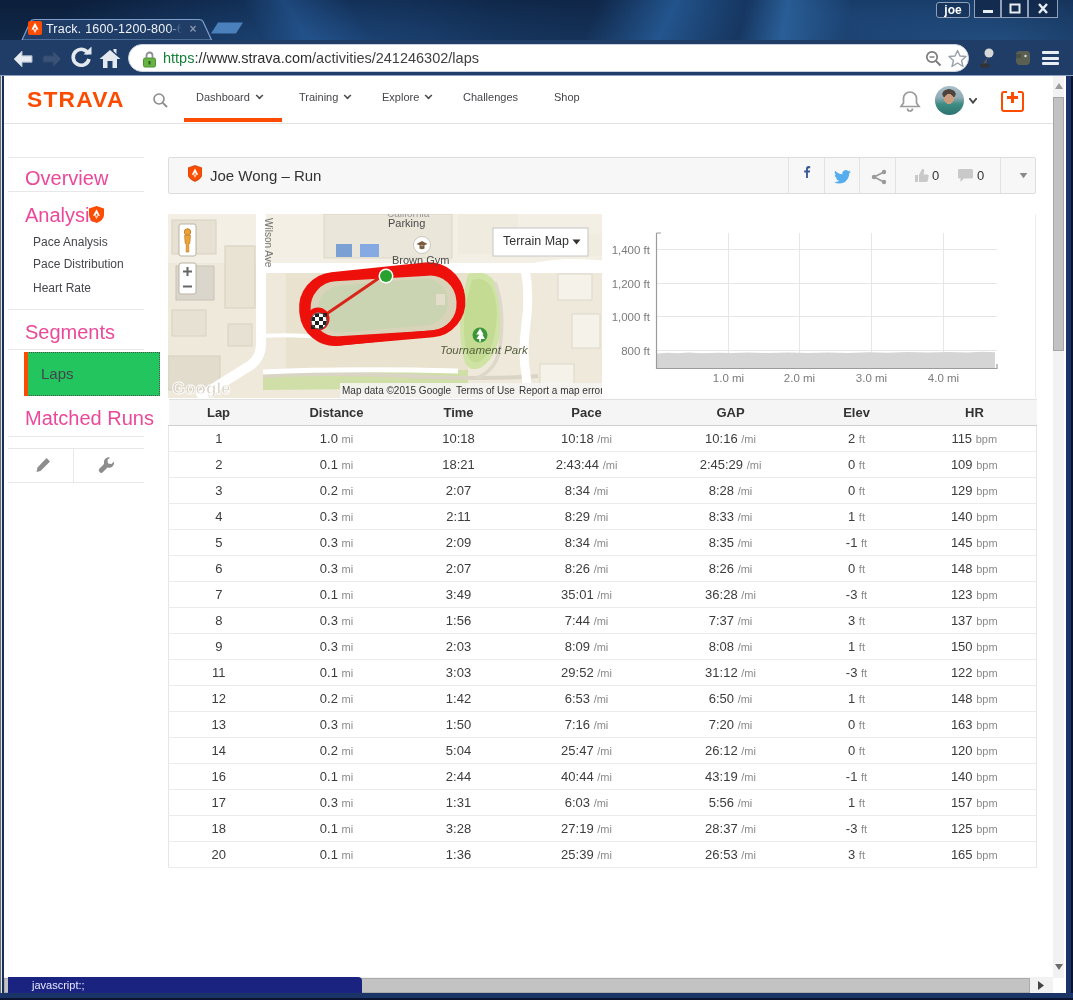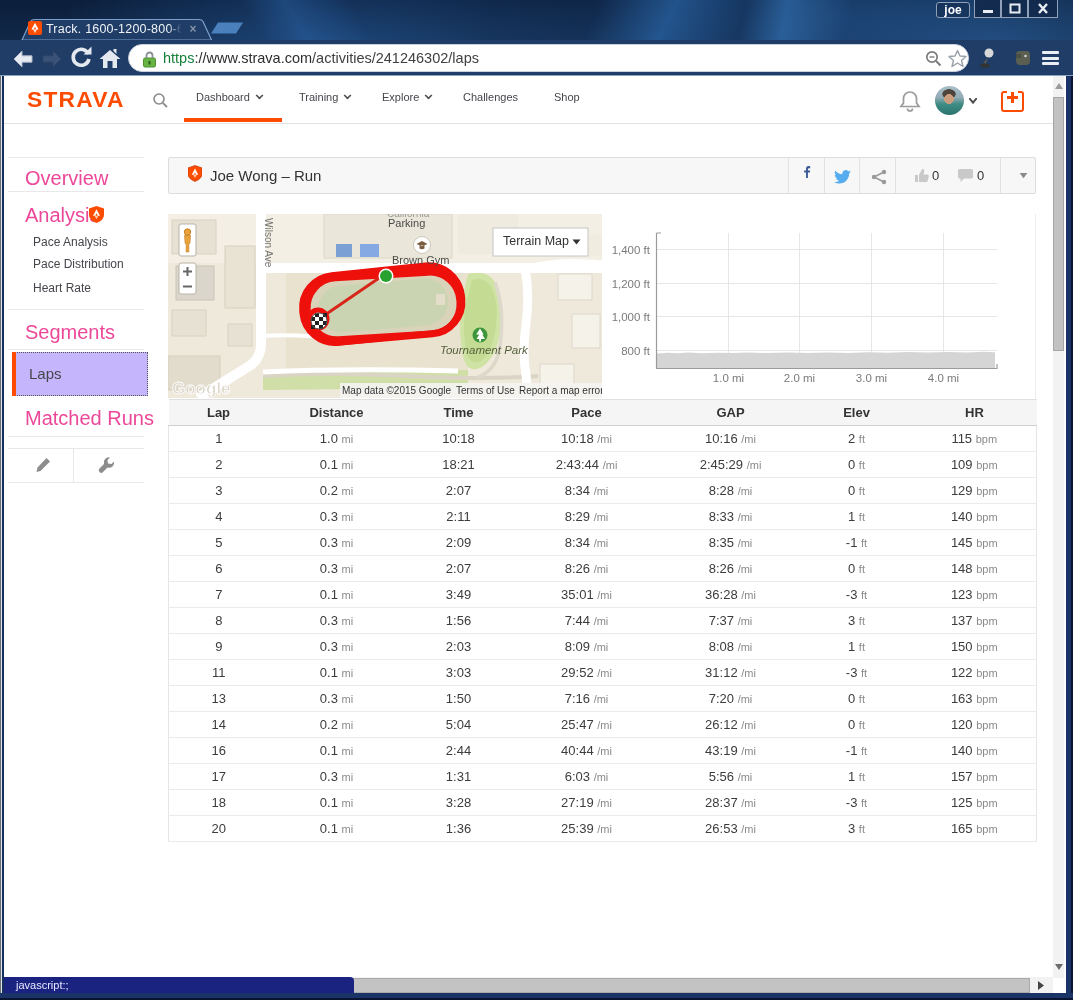--- a/index.html
+++ b/index.html
@@ -42,21 +42,21 @@
 #menuico div{height:3px;background:#e9eef5;margin-bottom:2.5px;border-radius:1px}
 
 #wleft{left:0;top:76px;width:4px;height:917px;background:linear-gradient(90deg,#6b6f75 1px,#dfe4ea 1px,#dfe4ea 2px,#16305c 2px)}
 #wright{left:1064px;top:76px;width:9px;height:917px;background:linear-gradient(90deg,#fff 2px,#1a3468 2px,#1a3468 7px,#0a1430 7px)}
 #wbottom{left:0;top:993px;width:1073px;height:7px;background:linear-gradient(180deg,#1a3468 5px,#0a1430 5px)}
 
 #vscroll{left:1053px;top:76px;width:11px;height:902px;background:#f2f2f2}
 #vthumb{left:1053px;top:97px;width:11px;height:254px;background:#c2c2c2;border:1px solid #a6a6a6}
 #hscroll{left:4px;top:977px;width:1049px;height:16px;background:#f2f2f2}
 #hthumb{left:4px;top:978px;width:1026px;height:15px;background:#c3c3c3;border:1px solid #aaa}
-#status{left:0;top:977px;width:354px;height:16px;background:#1a2380;border-radius:0 4px 0 0;color:#e8e8ff;font-size:11px;line-height:16px;padding-left:16px}
+#status{left:8px;top:977px;width:354px;height:16px;background:#1a2380;border-radius:0 4px 0 0;color:#e8e8ff;font-size:11px;line-height:16px;padding-left:24px}
 
 #page{left:4px;top:76px;width:1049px;height:901px;background:#fff;overflow:hidden}
 
 #snav{left:0;top:0;width:1049px;height:48px;background:#fff;border-bottom:1px solid #e3e3e3}
 #slogo{left:23px;top:13px;font-size:19px;font-weight:bold;color:#fc4c02;letter-spacing:1px;transform:scale(1.2,1.18);transform-origin:0 50%}
 .sitem{top:15px;font-size:11px;color:#45454c}
 .caret{display:inline-block;width:7px;height:7px;border-right:2.2px solid #4a4a4a;border-bottom:2.2px solid #4a4a4a;transform:rotate(45deg) scale(.78);margin-left:6px;vertical-align:2px}
 #dashu{left:180px;top:42px;width:98px;height:4px;background:#fc4c02}
 #bellico{left:895px;top:13px}
 #avatar{left:931px;top:10px;width:29px;height:29px;border-radius:50%;background:
@@ -65,21 +65,21 @@
  linear-gradient(180deg,#a9bfc9 0%,#93abb4 40%,#3f8d84 62%,#2b7370 100%)}
 #navcaret{left:965px;top:22px;width:8px;height:6px}
 #plusbtn{left:997px;top:15px;width:23px;height:21px;border:2px solid #fc4c02;border-radius:3px}
 #plusbtn:before{content:"";position:absolute;left:4px;top:-3px;width:11px;height:4px;background:#fff}
 #plusbtn .pv{position:absolute;left:8px;top:-1.5px;width:2.6px;height:11.5px;background:#fc4c02}
 #plusbtn .ph{position:absolute;left:3.5px;top:3px;width:11.5px;height:2.6px;background:#fc4c02}
 
 .sline{left:4px;width:136px;height:1px;background:#e8e8e8}
 .sit{position:absolute;left:21px;font-size:20px;color:#ec4899}
 .subit{position:absolute;left:29px;font-size:12px;color:#45454c}
-#laps{position:absolute;left:8px;top:276px;width:136px;height:44px;border:1px dotted #555;background:#c4b5fd}
+#laps{position:absolute;left:20px;top:276px;width:136px;height:44px;border:1px dotted #555;background:#22c55e}
 #laps .bar{position:absolute;left:-1px;top:-1px;width:4px;height:44px;background:#fc4c02}
 #tooldiv{left:69px;top:372px;width:1px;height:34px;background:#e8e8e8}
 
 #acthead{left:164px;top:81px;width:868px;height:37px;background:#f7f7f7;border:1px solid #ddd;border-radius:2px}
 #acttitle{left:206px;top:91px;font-size:15px;color:#333}
 .hdrdiv{top:82px;width:1px;height:35px;background:#e2e2e2}
 #hdrcaret{left:1015px;top:97px;width:9px;height:6px}
 .cnt{top:92px;font-size:13px;color:#333}
 
 #maprow{left:164px;top:138px;width:868px;height:184px;background:#fff}
@@ -510,20 +510,29 @@
    <tr>
           <td>11</td>
           <td>0.1 <span class="u">mi</span></td>
           <td>3:03</td>
           <td>29:52 <span class="u">/mi</span></td>
           <td>31:12 <span class="u">/mi</span></td>
           <td>-3 <span class="u">ft</span></td>
           <td>122 <span class="u">bpm</span></td>
         </tr>
    <tr>
+          <td>12</td>
+          <td>0.2 <span class="u">mi</span></td>
+          <td>1:42</td>
+          <td>6:53 <span class="u">/mi</span></td>
+          <td>6:50 <span class="u">/mi</span></td>
+          <td>1 <span class="u">ft</span></td>
+          <td>148 <span class="u">bpm</span></td>
+        </tr>
+   <tr>
           <td>13</td>
           <td>0.3 <span class="u">mi</span></td>
           <td>1:50</td>
           <td>7:16 <span class="u">/mi</span></td>
           <td>7:20 <span class="u">/mi</span></td>
           <td>0 <span class="u">ft</span></td>
           <td>163 <span class="u">bpm</span></td>
         </tr>
    <tr>
           <td>14</td>

